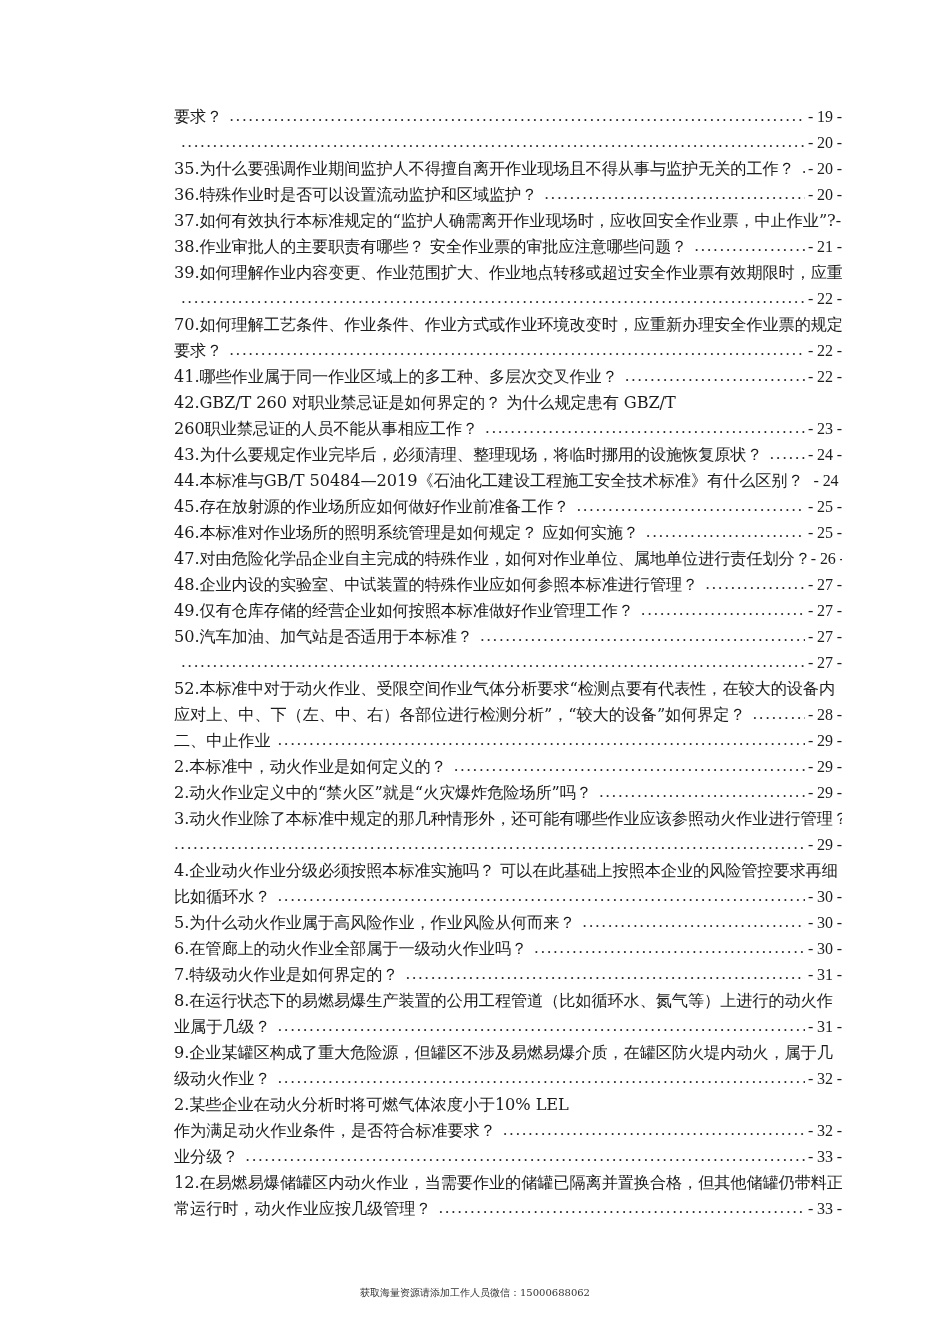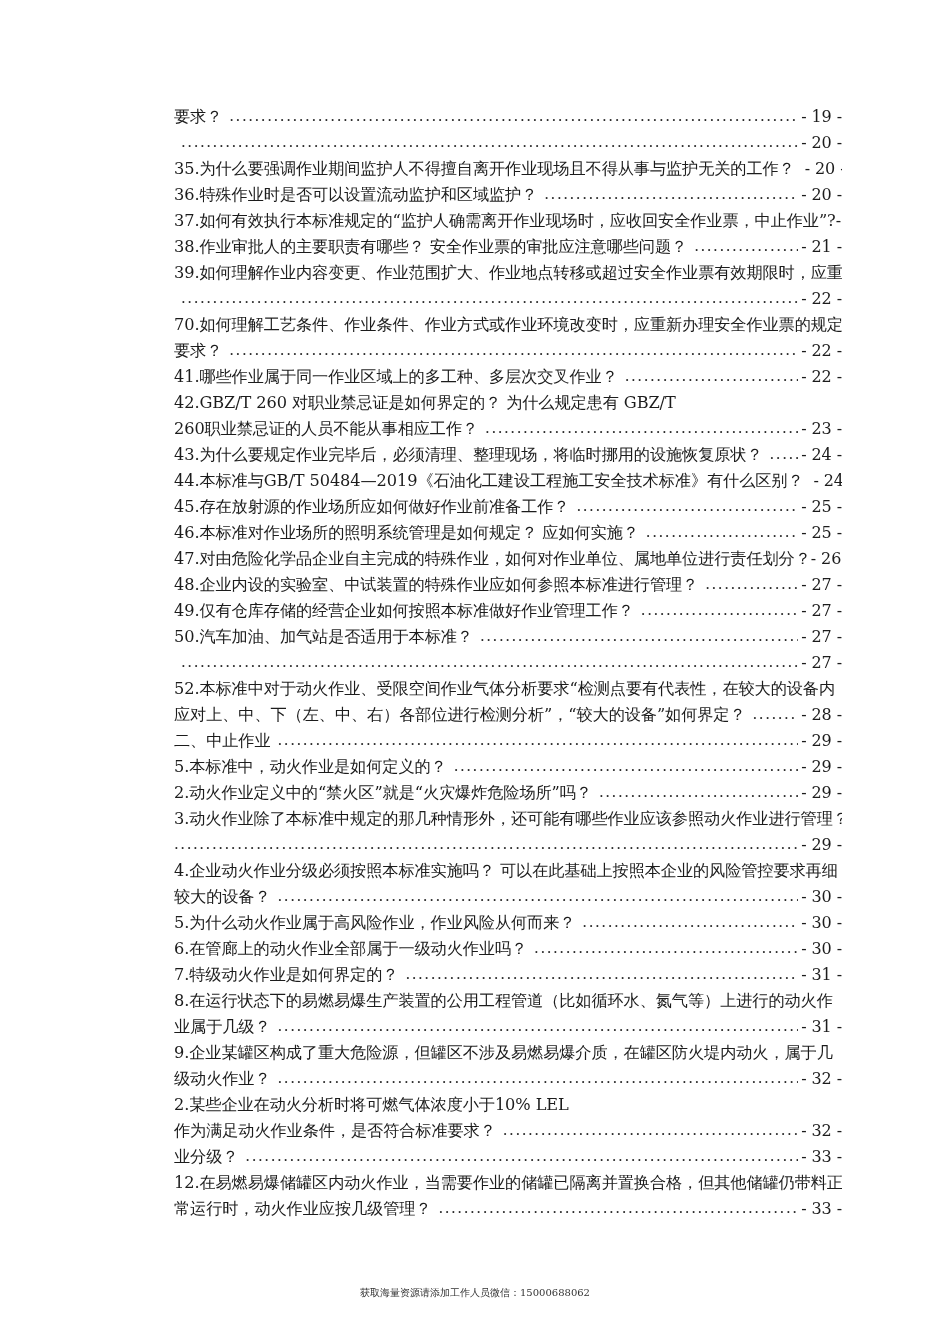--- a/index.html
+++ b/index.html
@@ -72,20 +72,21 @@
   .leader.pad-right { margin-right: 3px; }
 
   
   .spacer { flex: 1 1 auto; min-width: 0; }
 
   .pg {
     flex: 0 0 auto;
     text-align: left;
     white-space: pre;
     font-size: 16px;
+    font-family: Liberation Serif, serif;
   }
 
   
   .toc-line.leader-only .leader { margin-left: 0; }
 
   
   .toc-line.cont .t { }
 
   
   .toc-line.tight .spacer { flex: 0 0 0px; }
@@ -220,21 +221,21 @@
         <span class="t">应对上、中、下（左、中、右）各部位进行检测分析”，“较大的设备”如何界定？</span>
         <span class="leader pad-left pad-right"></span>
         <span class="pg">- 28 -</span>
       </div>
       <div class="toc-line">
         <span class="t">二、中止作业</span>
         <span class="leader pad-left pad-right"></span>
         <span class="pg">- 29 -</span>
       </div>
       <div class="toc-line">
-        <span class="t">5.本标准中，动火作业是如何定义的？</span>
+        <span class="t">2.本标准中，动火作业是如何定义的？</span>
         <span class="leader pad-left pad-right"></span>
         <span class="pg">- 29 -</span>
       </div>
       <div class="toc-line">
         <span class="t">2.动火作业定义中的“禁火区”就是“火灾爆炸危险场所”吗？</span>
         <span class="leader pad-left pad-right"></span>
         <span class="pg">- 29 -</span>
       </div>
       <div class="toc-line">
         <span class="t">3.动火作业除了本标准中规定的那几种情形外，还可能有哪些作业应该参照动火作业进行管理？</span>
@@ -243,21 +244,21 @@
       <div class="toc-line leader-only">
         <span class="t"></span>
         <span class="leader pad-right"></span>
         <span class="pg">- 29 -</span>
       </div>
       <div class="toc-line">
         <span class="t">4.企业动火作业分级必须按照本标准实施吗？ 可以在此基础上按照本企业的风险管控要求再细</span>
         <span class="spacer"></span>
       </div>
       <div class="toc-line cont">
-        <span class="t">较大的设备？</span>
+        <span class="t">比如循环水？</span>
         <span class="leader pad-left pad-right"></span>
         <span class="pg">- 30 -</span>
       </div>
       <div class="toc-line">
         <span class="t">5.为什么动火作业属于高风险作业，作业风险从何而来？</span>
         <span class="leader pad-left pad-right"></span>
         <span class="pg">- 30 -</span>
       </div>
       <div class="toc-line">
         <span class="t">6.在管廊上的动火作业全部属于一级动火作业吗？</span>

